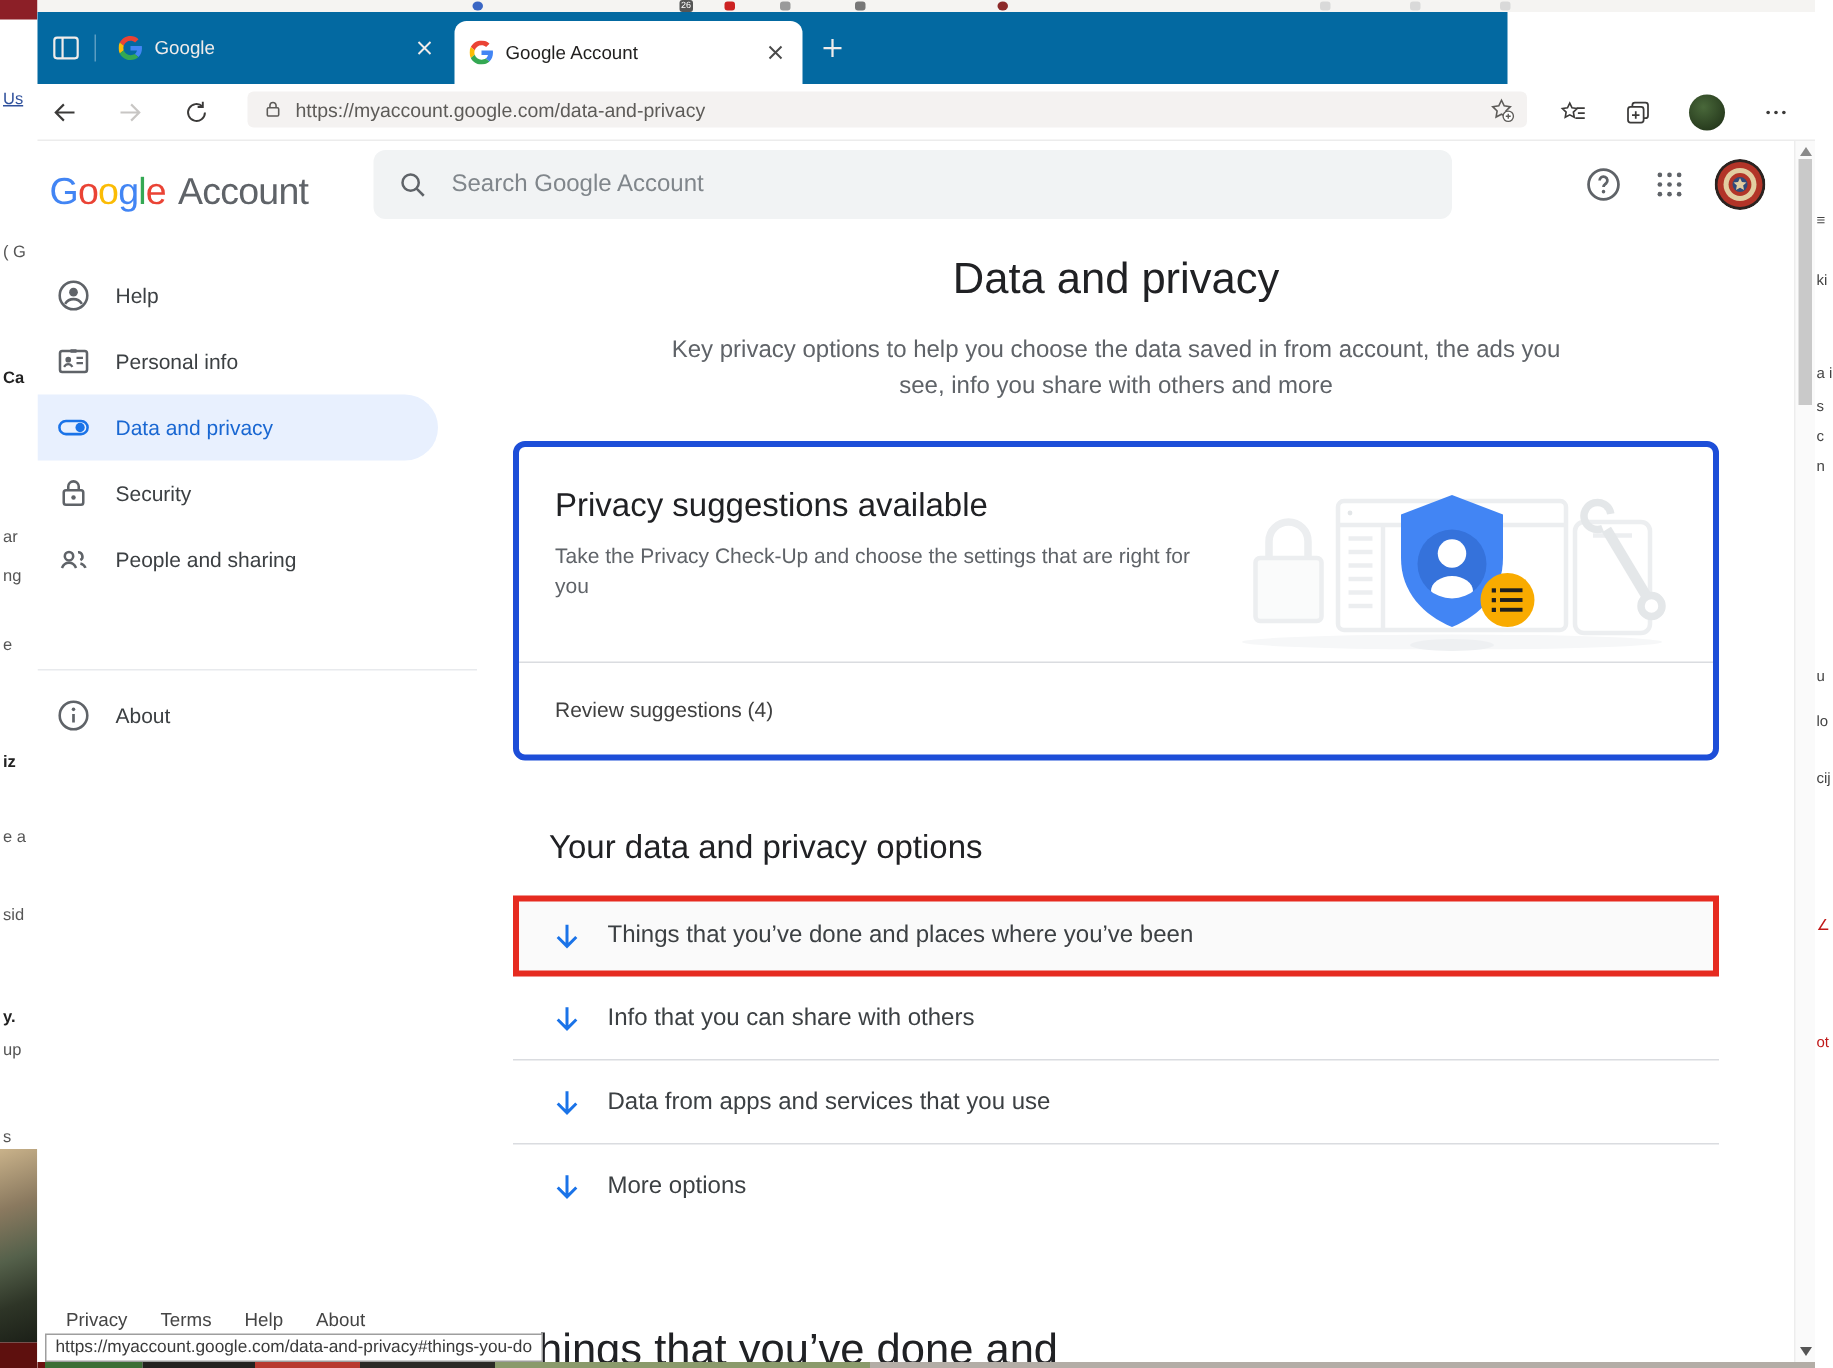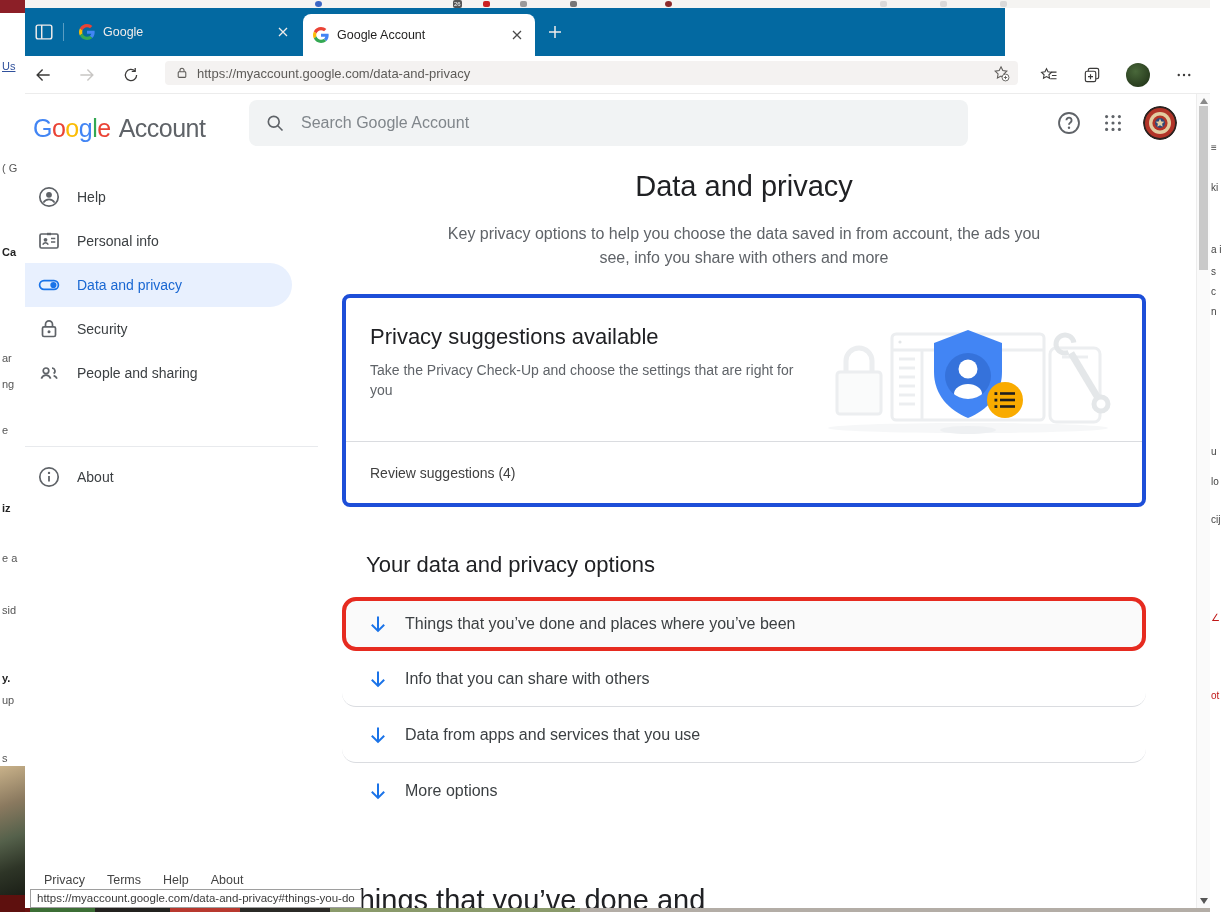--- a/index.html
+++ b/index.html
@@ -87,21 +87,21 @@
 
   #sugg-card{left:317px;top:200px;width:804px;height:213px;border:4px solid #1d4ed8;border-radius:8px;box-sizing:border-box;}
   #sugg-title{position:absolute;left:24px;top:26px;font-size:22px;color:#202124;}
   #sugg-body{position:absolute;left:24px;top:62px;width:440px;font-size:14px;line-height:20px;color:#5f6368;}
   #sugg-illus{position:absolute;right:28px;top:14px;}
   #sugg-footer{position:absolute;left:0;bottom:0;width:100%;height:62px;border-top:1px solid #dadce0;box-sizing:border-box;display:flex;align-items:center;cursor:pointer;}
   #sugg-link{margin-left:24px;font-size:14px;font-weight:500;color:#404040;}
 
   #opts-title{left:341px;top:458px;font-size:22px;color:#202124;}
 
-  .opt-row{position:absolute;left:317px;width:804px;display:flex;align-items:center;cursor:pointer;box-sizing:border-box;border-radius:14px;}
+  .opt-row{position:absolute;left:317px;width:804px;display:flex;align-items:center;cursor:pointer;box-sizing:border-box;}
   .opt-row .opt-arrow{position:absolute;left:24px;width:24px;height:24px;}
   .opt-row .opt-label{position:absolute;left:63px;font-size:16px;color:#3c4043;}
   #opt-row-0{top:503px;height:54px;border:4px solid #e62b20;background:#fafafa;}
   #opt-row-0 .opt-arrow{left:20px;}
   #opt-row-0 .opt-label{left:59px;}
   #opt-row-1{top:558px;height:55px;border-bottom:1px solid #dadce0;}
   #opt-row-2{top:613px;height:56px;border-bottom:1px solid #dadce0;}
   #opt-row-3{top:669px;height:56px;}
 
   #next-heading{left:316px;top:790px;font-size:29px;color:#202124;white-space:nowrap;}

